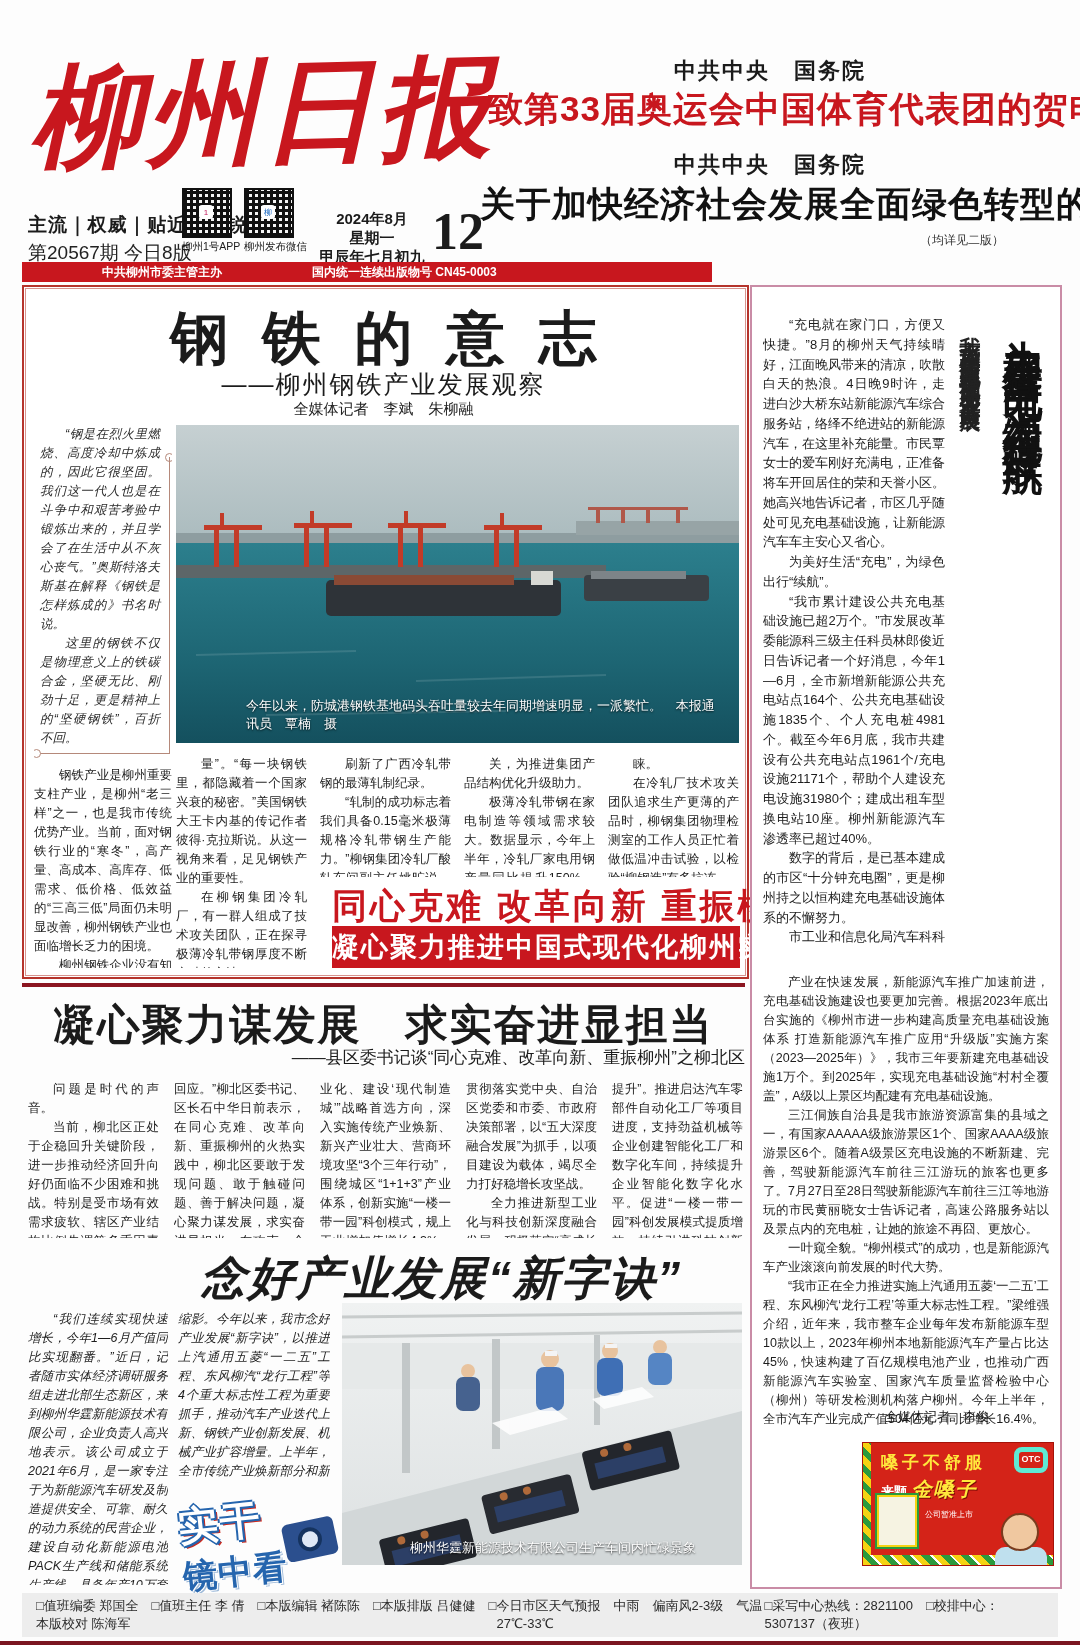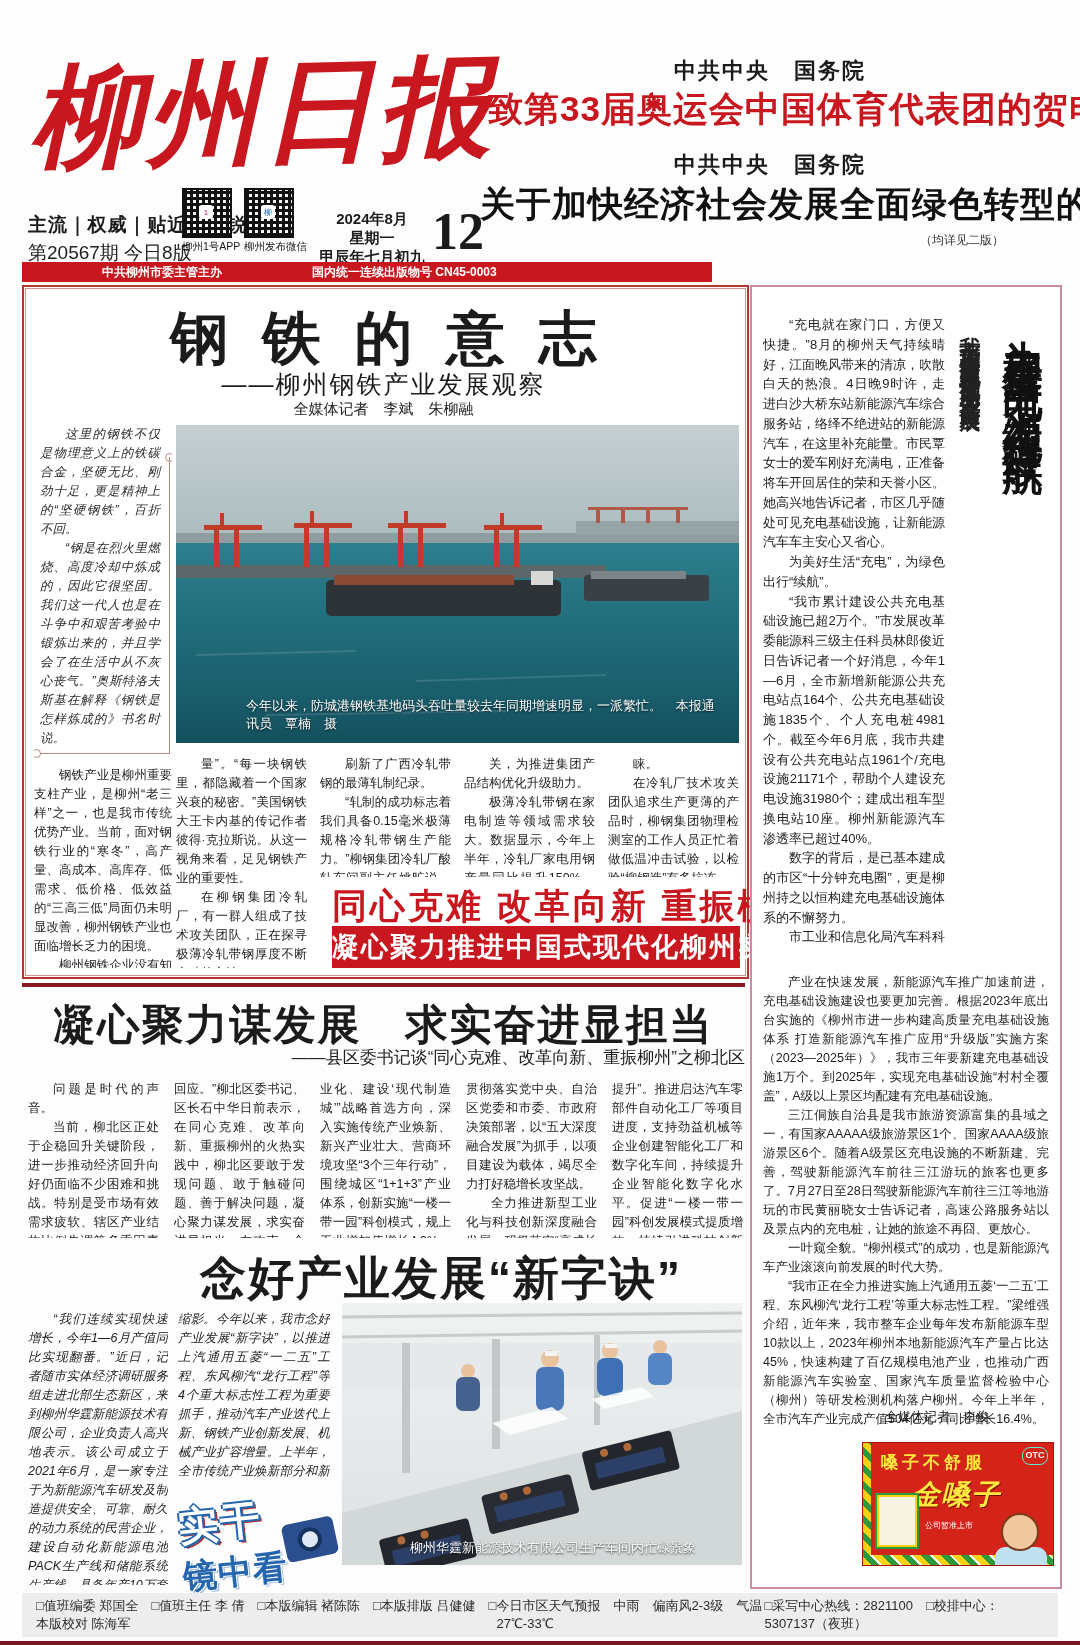--- a/index.html
+++ b/index.html
@@ -39,23 +39,23 @@
   .h-ind{font-weight:900;font-size:46px;letter-spacing:2px;white-space:nowrap;}
   .rightbox{border:2px solid #c98ca6;background:#fff;}
   .vtitle{writing-mode:vertical-rl;font-weight:900;font-size:40px;letter-spacing:6px;color:#111;}
   .vsub{writing-mode:vertical-rl;font-weight:bold;font-size:21px;letter-spacing:3px;color:#222;}
   .credit-line{text-align:right;font-size:13px;padding-right:20px;text-indent:0;}
   .ad{background:#d42318;border:1px solid #a51208;position:relative;overflow:hidden;}
   .ad .stripe{position:absolute;left:0;right:0;bottom:0;height:10px;background:repeating-linear-gradient(45deg,#f5d312 0 6px,#2a9a3d 6px 12px,#fff 12px 14px);}
   .ad .stripeL{position:absolute;left:0;top:0;bottom:0;width:8px;background:repeating-linear-gradient(45deg,#f5d312 0 6px,#2a9a3d 6px 12px);}
   .ad-l1{color:#ffe93c;font-weight:900;font-size:17px;letter-spacing:4px;}
   .ad-l2{color:#fff;font-weight:bold;font-size:13px;display:inline-block;}
-  .ad-brand{color:#ffe93c;font-weight:900;font-style:italic;font-size:28px;letter-spacing:2px;display:inline-block;text-shadow:1px 1px 0 #7a0c05;}
+  .ad-brand{color:#ffe93c;font-weight:900;font-style:italic;font-size:20px;letter-spacing:2px;display:inline-block;text-shadow:1px 1px 0 #7a0c05;}
   .ad-small{color:#fff;font-size:8px;}
-  .otc{position:absolute;right:5px;top:4px;width:24px;height:16px;border:1px solid #5eead4;border-radius:8px;color:#fff;font-size:9px;font-weight:bold;text-align:center;line-height:15px;}
+  .otc{position:absolute;right:5px;top:4px;width:24px;height:16px;border:5px solid #5eead4;border-radius:8px;color:#fff;font-size:9px;font-weight:bold;text-align:center;line-height:15px;}
   .ad-face{position:absolute;right:14px;bottom:14px;width:34px;height:34px;border-radius:50%;background:#f0c8a0;border:2px solid #7a3c1e;}
   .ad-body{position:absolute;right:6px;bottom:-8px;width:52px;height:26px;border-radius:10px 10px 0 0;background:#bfe0ee;}
   .ad-box{position:absolute;left:12px;bottom:16px;width:40px;height:52px;background:#f6f3e2;border:2px solid #2a9a3d;box-shadow:inset 0 0 0 2px #f5d312;}
   .footer{background:#ededed;font-size:13px;color:#2a2a2a;display:flex;align-items:center;justify-content:space-between;padding:0 14px;box-sizing:border-box;}
   .sgk-logo{transform:rotate(-6deg);}
   .sgk-1{font-size:40px;font-weight:900;color:#fff;text-shadow:-2px 0 #2565ae,2px 0 #2565ae,0 -2px #2565ae,0 2px #2565ae,2px 2px #2565ae,3px 3px 0 #cc2a1e;letter-spacing:2px;}
   .sgk-2{font-size:34px;font-weight:900;color:#2565ae;text-shadow:1px 1px 0 #fff,2px 2px 0 #9db9d8;letter-spacing:1px;}
   .camera{position:absolute;right:-6px;top:34px;width:52px;height:38px;background:#2b4f8e;border-radius:6px;transform:rotate(-6deg);}
   .camera::after{content:'';position:absolute;left:14px;top:7px;width:24px;height:24px;border-radius:50%;background:#dfe8f5;border:4px solid #15335f;box-sizing:border-box;}
 </style>
@@ -102,22 +102,22 @@
 <div class="abs mainbox" style="left:22px;top:285px;width:723px;height:690px;"></div>
 
 <div class="abs h-steel" style="left:22px;top:300px;width:723px;padding-left:34px;box-sizing:border-box;">钢铁的意志</div>
 <div class="abs h-sub" style="left:22px;top:368px;width:723px;">——柳州钢铁产业发展观察</div>
 <div class="abs byline" style="left:22px;top:400px;width:723px;">全媒体记者　李斌　朱柳融</div>
 
 <div class="col" style="left:34px;top:423px;width:138px;height:545px;">
   <div class="quote-wrap">
     <span class="dot" style="right:-2px;top:30px;"></span>
     <span class="dot" style="left:-2px;bottom:0;"></span>
+    <p>“钢是在烈火里燃烧、高度冷却中炼成的，因此它很坚固。我们这一代人也是在斗争中和艰苦考验中锻炼出来的，并且学会了在生活中从不灰心丧气。”奥斯特洛夫斯基在解释《钢铁是怎样炼成的》书名时说。</p>
     <p>这里的钢铁不仅是物理意义上的铁碳合金，坚硬无比、刚劲十足，更是精神上的“坚硬钢铁”，百折不回。</p>
-    <p>“钢是在烈火里燃烧、高度冷却中炼成的，因此它很坚固。我们这一代人也是在斗争中和艰苦考验中锻炼出来的，并且学会了在生活中从不灰心丧气。”奥斯特洛夫斯基在解释《钢铁是怎样炼成的》书名时说。</p>
   </div>
   <p>钢铁产业是柳州重要支柱产业，是柳州“老三样”之一，也是我市传统优势产业。当前，面对钢铁行业的“寒冬”，高产量、高成本、高库存、低需求、低价格、低效益的“三高三低”局面仍未明显改善，柳州钢铁产业也面临增长乏力的困境。</p>
   <p>柳州钢铁企业没有知难而退，而是做不惧风雨的“钢铁战士”，以钢铁般的意志聚焦高端化、智能化、绿色化转型方向，加快转方式、调结构、提质量、增效益，朝着同心克难、改革向新、重振柳州的方向乘风而行。</p>
 
 </div>
 
 <div class="abs" style="left:176px;top:425px;width:676px;height:318px;">
   <svg width="563" height="318" viewBox="0 0 563 318" preserveAspectRatio="none">
     <defs>
       <linearGradient id="sky" x1="0" y1="0" x2="0" y2="1">
@@ -229,21 +229,21 @@
 </div>
 <div class="col" style="left:466px;top:1080px;width:131px;height:158px;">
   <p style="text-indent:0;">贯彻落实党中央、自治区党委和市委、市政府决策部署，以“五大深度融合发展”为抓手，以项目建设为载体，竭尽全力打好稳增长攻坚战。</p>
   <p>全力推进新型工业化与科技创新深度融合发展。积极落实“高成长性工业企业产值三年倍增”和工业上台阶“两大</p>
 </div>
 <div class="col" style="left:612px;top:1080px;width:131px;height:158px;">
   <p style="text-indent:0;">提升”。推进启达汽车零部件自动化工厂等项目进度，支持劲益机械等企业创建智能化工厂和数字化车间，持续提升企业智能化数字化水平。促进“一楼一带一园”科创发展模式提质增效，持续引进科技创新市场主体，重点培育专精特新企业，开展科技型企业“升规”培育，加速增量工业产值的释放。</p>
 
 </div>
 
-<div class="abs h-ind" style="left:200px;top:1248px;">念好产业发展“新字诀”</div>
+<div class="abs h-ind" style="left:200px;top:1248px;font-style:italic;">念好产业发展“新字诀”</div>
 
 <div class="col" style="left:28px;top:1310px;width:140px;height:275px;font-style:italic;">
   <p>“我们连续实现快速增长，今年1—6月产值同比实现翻番。”近日，记者随市实体经济调研服务组走进北部生态新区，来到柳州华霆新能源技术有限公司，企业负责人高兴地表示。该公司成立于2021年6月，是一家专注于为新能源汽车研发及制造提供安全、可靠、耐久的动力系统的民营企业，建设自动化新能源电池PACK生产线和储能系统生产线，具备年产10万套电池总成产品的生产能力。</p>
 
 </div>
 <div class="col" style="left:178px;top:1310px;width:152px;height:172px;font-style:italic;">
   <p style="text-indent:0;">缩影。今年以来，我市念好产业发展“新字诀”，以推进上汽通用五菱“一二五”工程、东风柳汽“龙行工程”等4个重大标志性工程为重要抓手，推动汽车产业迭代上新、钢铁产业创新发展、机械产业扩容增量。上半年，全市传统产业焕新部分和新兴产业合计完成产值412亿元，同比增长39.3%，其中智能终端及机器人产业、新能源产业同比分别增长72.1%、59.5%，为全市高质量发展注入了新动能。</p>
 
 </div>
 

